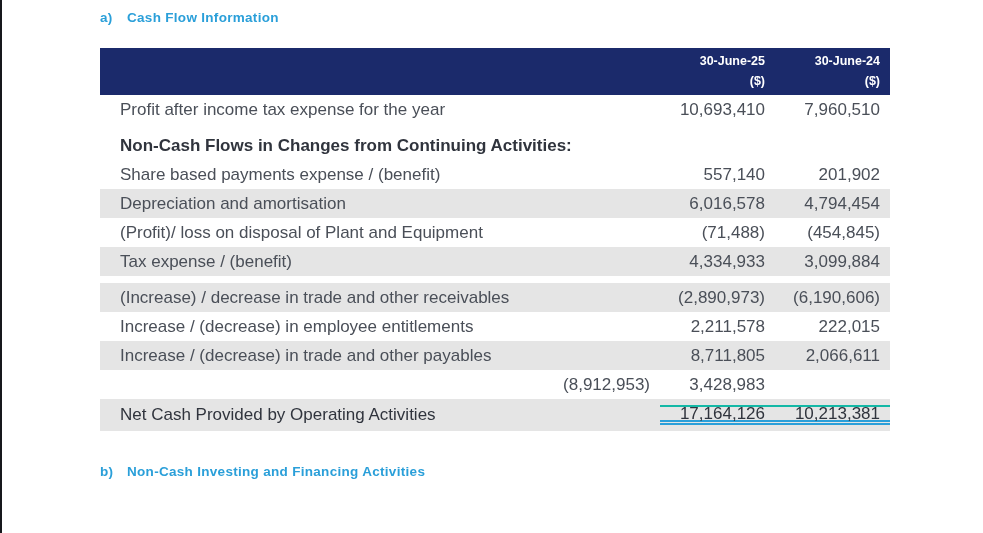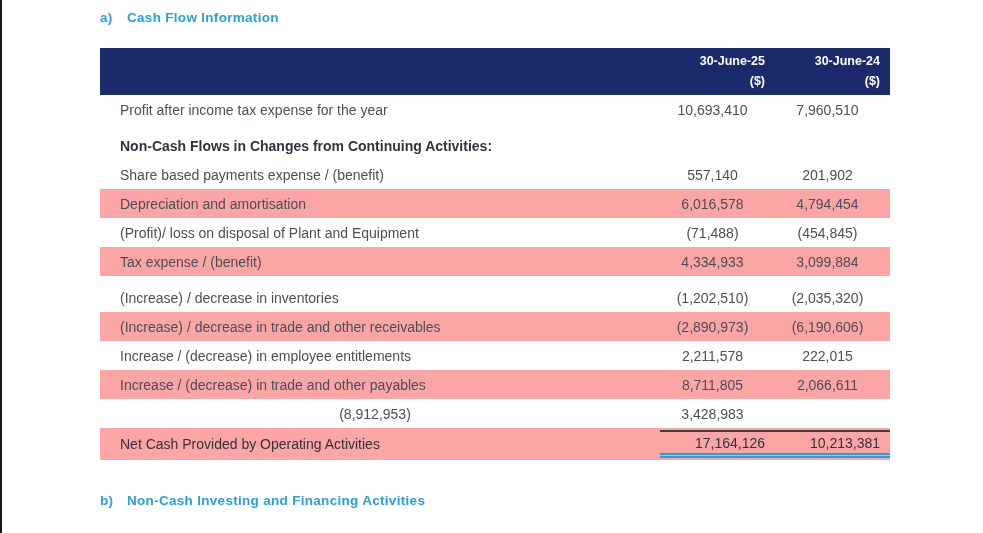--- a/index.html
+++ b/index.html
@@ -37,31 +37,31 @@
     background:#1B2A6B; height:47px; align-items:center;
   }
   .thead .num {
     text-align:right; padding-right:10px;
     color:#ffffff; font-weight:700; font-size:12.5px; line-height:1.55;
   }
 
   .row {
     display:grid; grid-template-columns:560px 115px 115px;
     min-height:29px; align-items:center;
-    font-size:14px; color:#4A4F58;
+    font-size:17px; color:#4A4F58;
   }
-  .row.shaded { background:#fca5a5; }
+  .row.shaded { background:#e5e5e5; }
   .row .lbl { padding-left:20px; }
-  .row .val { text-align:center; padding-right:10px; }
+  .row .val { text-align:right; padding-right:10px; }
   .row.group { font-weight:700; color:#30343D; }
   .row.spacer { min-height:7px; height:7px; }
   .row.total { min-height:32px; font-weight:400; color:#30343D; }
   .row.total .val {
-    height:28px; display:flex; align-items:center; justify-content:flex-end;
-    border-top:2px solid #404040;
+    height:20px; display:flex; align-items:center; justify-content:flex-end;
+    border-top:2px solid #14b8a6;
     border-bottom:5px double #2A9FD9;
   }
 </style>
 </head>
 <body>
 
 <div class="canvas">
   <div class="page-edge"></div>
 
   <div class="content">
@@ -109,25 +109,20 @@
             <div class="lbl">(Profit)/ loss on disposal of Plant and Equipment</div>
             <div class="val">(71,488)</div>
             <div class="val">(454,845)</div>
           </div>
           <div class="row data shaded">
             <div class="lbl">Tax expense / (benefit)</div>
             <div class="val">4,334,933</div>
             <div class="val">3,099,884</div>
           </div>
           <div class="row spacer"></div>
-          <div class="row data">
-            <div class="lbl">(Increase) / decrease in inventories</div>
-            <div class="val">(1,202,510)</div>
-            <div class="val">(2,035,320)</div>
-          </div>
           <div class="row data shaded">
             <div class="lbl">(Increase) / decrease in trade and other receivables</div>
             <div class="val">(2,890,973)</div>
             <div class="val">(6,190,606)</div>
           </div>
           <div class="row data">
             <div class="lbl">Increase / (decrease) in employee entitlements</div>
             <div class="val">2,211,578</div>
             <div class="val">222,015</div>
           </div>

